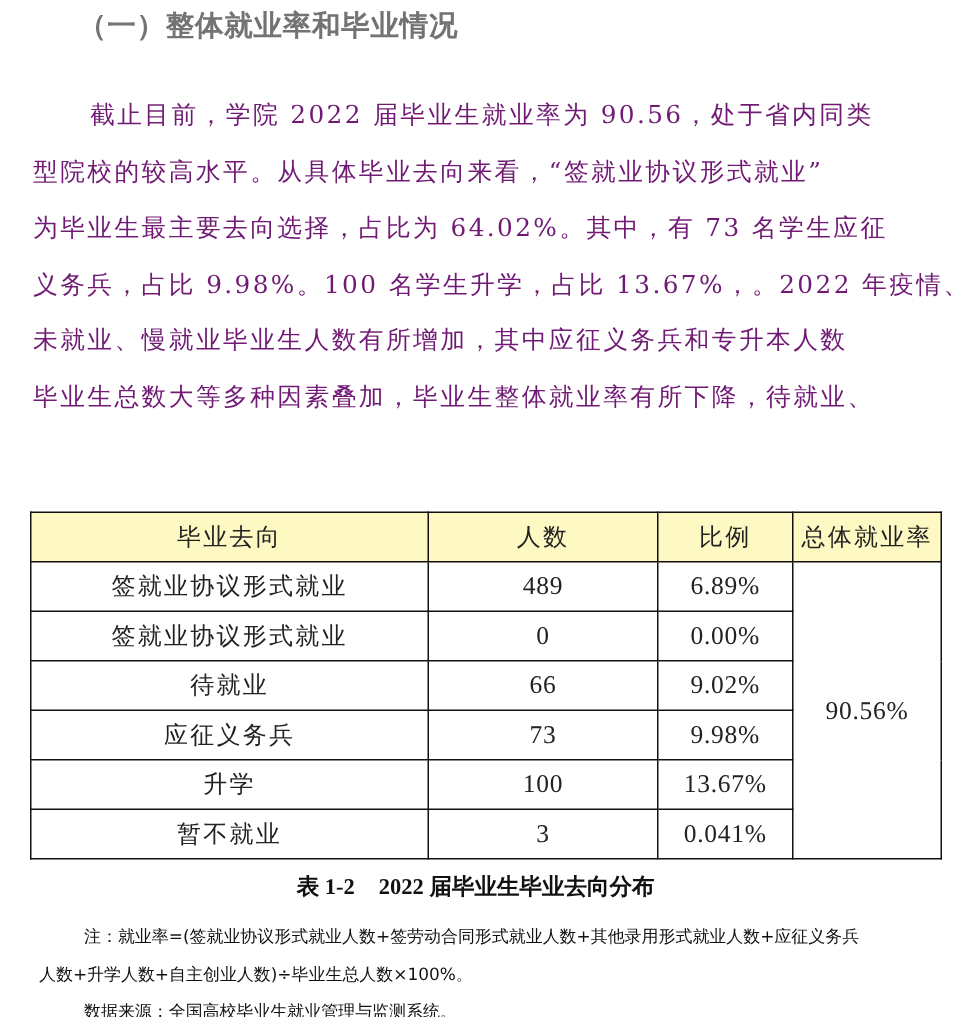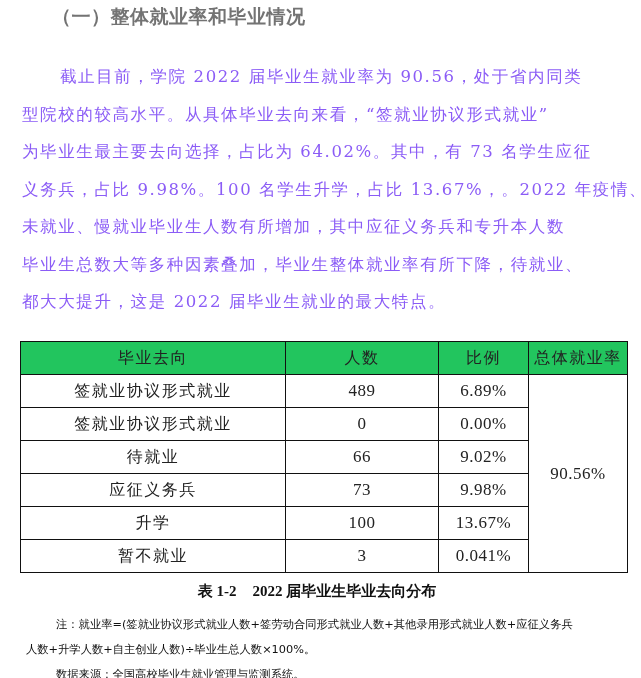--- a/index.html
+++ b/index.html
@@ -8,36 +8,36 @@
     font-family: "DejaVu Serif", "Liberation Serif", serif;
     color: #1a1a1a;
   }
   .heading {
     position: absolute; left: 52px; top: 4px;
     font-family: "DejaVu Sans", "Liberation Sans", sans-serif;
     font-weight: bold; font-size: 19px; letter-spacing: 0.5px; color: #737373;
   }
   .para {
     position: absolute; left: 22px; top: 58px; width: 600px;
-    font-size: 16.5px; line-height: 37.5px; letter-spacing: 1.6px; color: #8b5cf6;
+    font-size: 16.5px; line-height: 37.5px; letter-spacing: 1.6px; color: #701a75;
   }
   .para p { margin: 0; white-space: nowrap; }
   .para p.indent { padding-left: 38px; }
 
   table.dist {
     position: absolute; left: 20px; top: 341px;
     border-collapse: collapse; table-layout: fixed;
     font-size: 16px; color: #222;
   }
   table.dist th, table.dist td {
     border: 1.5px solid #111; text-align: center; padding: 0;
     height: 32px; letter-spacing: 1.5px;
   }
   table.dist th {
-    background: #22c55e; font-weight: normal;
+    background: #fef9c3; font-weight: normal;
     font-family: Liberation Serif, serif; font-size: 16px;
   }
   table.dist td.num { font-family: "Liberation Serif", "DejaVu Serif", serif; font-size: 17px; letter-spacing: 0.5px; }
   table.dist td.rate { vertical-align: middle; }
 
   .caption {
     position: absolute; left: 0; width: 634px; top: 582px; text-align: center;
     font-family: "Liberation Serif", "DejaVu Serif", serif; font-weight: bold; font-size: 15px; color: #111;
   }
   .caption span.gap { display: inline-block; width: 16px; }
@@ -53,21 +53,20 @@
 
 <div class="heading">（一）整体就业率和毕业情况</div>
 
 <div class="para">
   <p class="indent">截止目前，学院 2022 届毕业生就业率为 90.56，处于省内同类</p>
   <p>型院校的较高水平。从具体毕业去向来看，“签就业协议形式就业”</p>
   <p>为毕业生最主要去向选择，占比为 64.02%。其中，有 73 名学生应征</p>
   <p>义务兵，占比 9.98%。100 名学生升学，占比 13.67%，。2022 年疫情、</p>
   <p>未就业、慢就业毕业生人数有所增加，其中应征义务兵和专升本人数</p>
   <p>毕业生总数大等多种因素叠加，毕业生整体就业率有所下降，待就业、</p>
-  <p>都大大提升，这是 2022 届毕业生就业的最大特点。</p>
 </div>
 
 <table class="dist">
   <colgroup>
     <col style="width:265px">
       <col style="width:153px">
       <col style="width:90px">
       <col style="width:99px">
   </colgroup>
   <thead>

